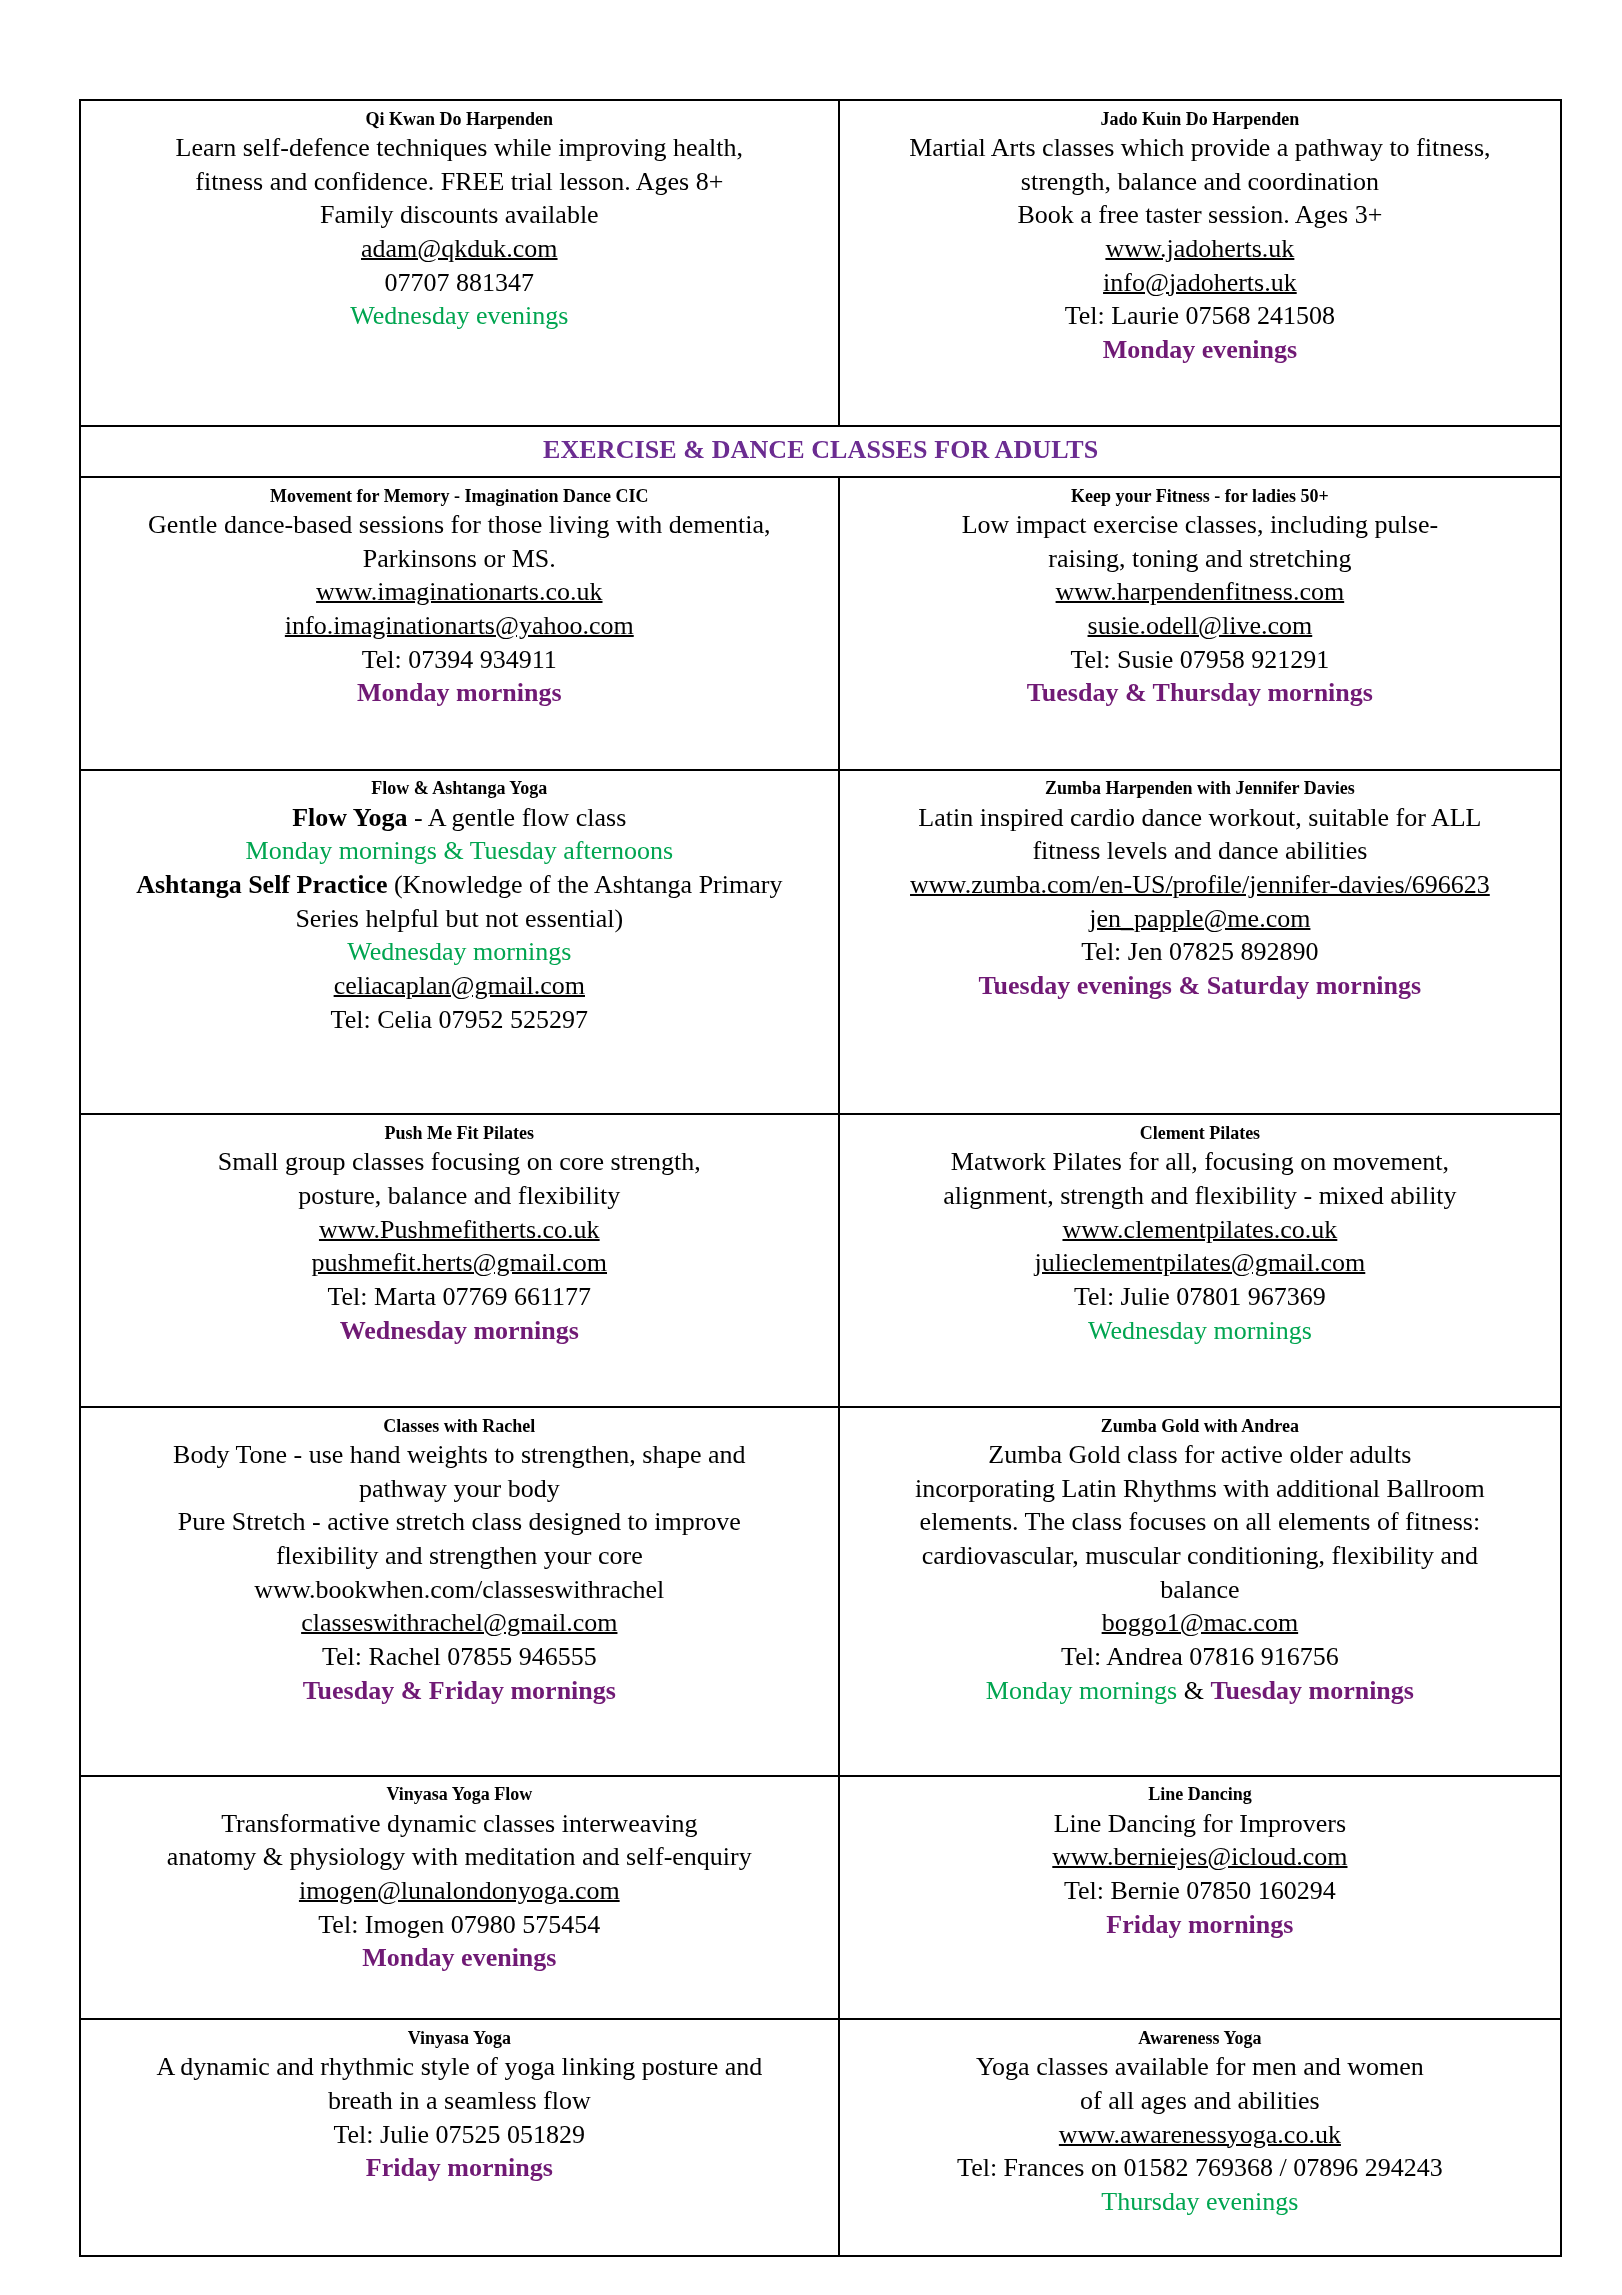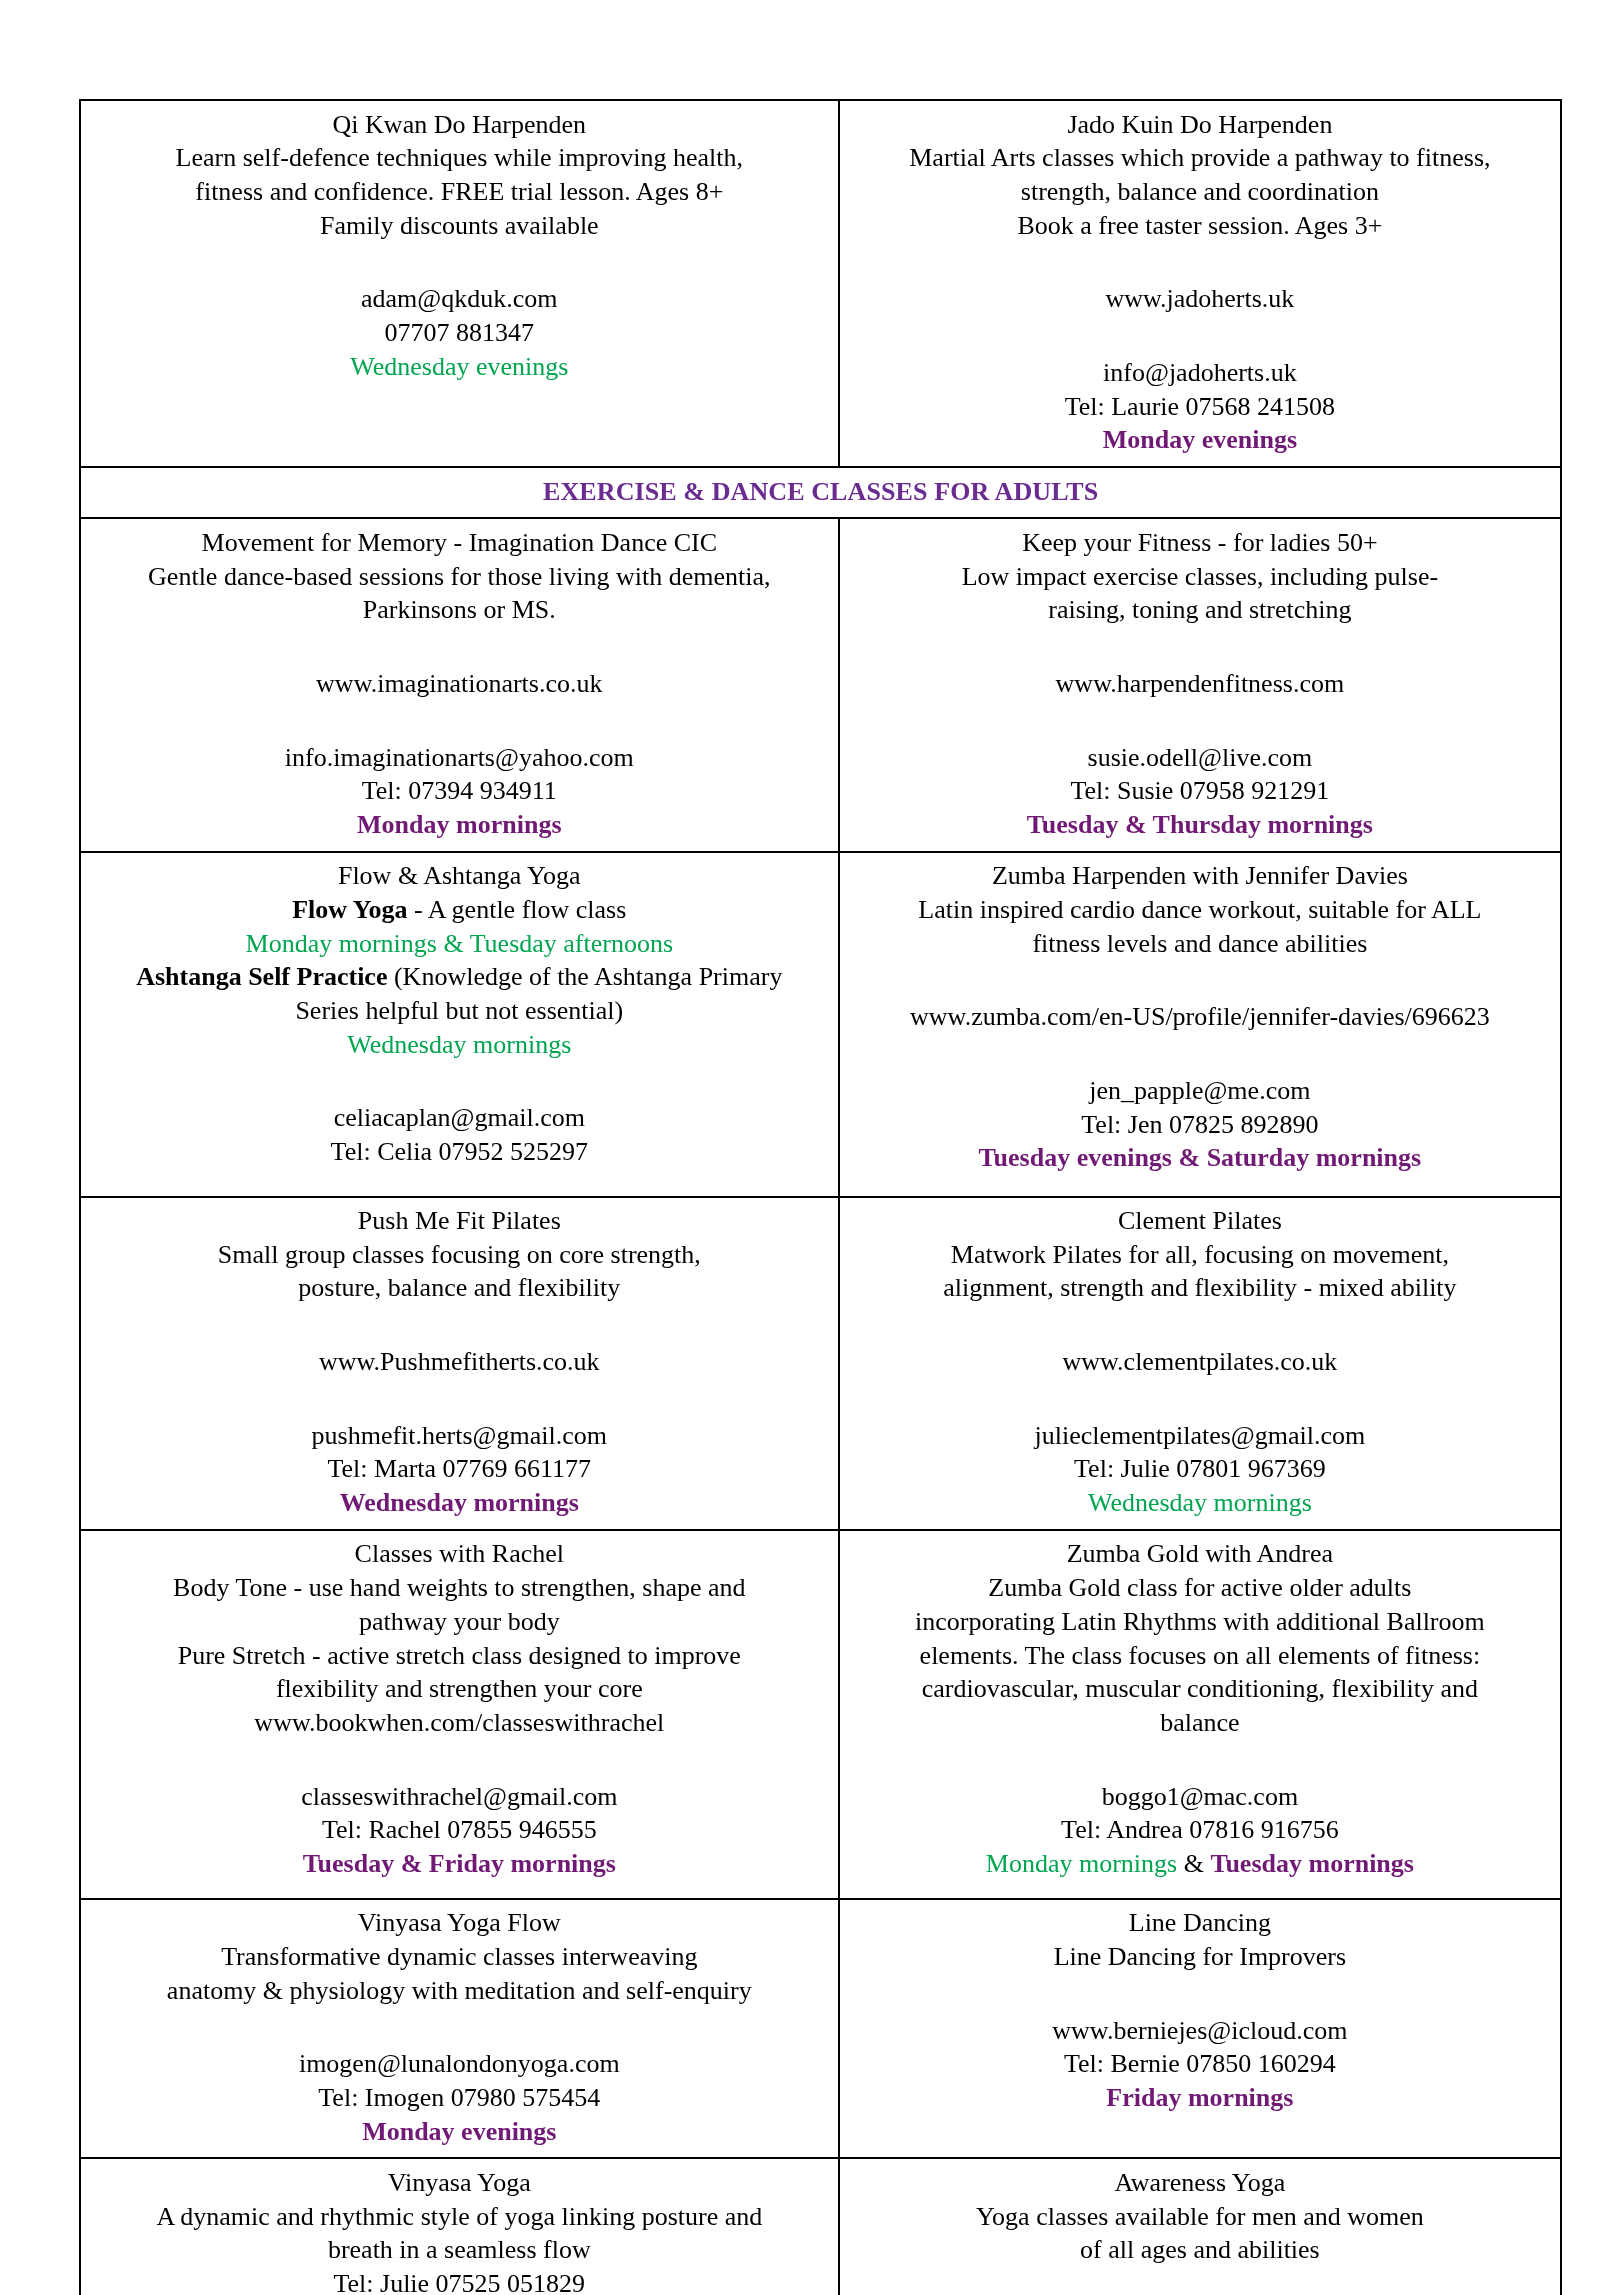--- a/index.html
+++ b/index.html
@@ -35,33 +35,33 @@
     padding: 6.5px 11.8px 9.2px 11.8px;
     text-align: center;
     font-size: 26px;
     line-height: 1.295;
   }
 
   td.col-left   { width: 733px; }
   td.col-right  { width: 697px; }
 
   .title {
-    font-weight: normal;
-    font-size: 26px;
+    font-weight: bold;
+    font-size: 18px;
     line-height: 1.30;
   }
 
   .line {
     font-size: 26px;
     line-height: 1.295;
   }
 
   .link {
+    text-decoration: underline;
     text-underline-offset: 1.3px;
-    margin-top: 40px;
   }
 
   .nolink {
     text-decoration: none;
   }
 
   .green { color: #00A550; font-weight: normal; }
   .pink  { color: #701a75; font-weight: bold; }
   .bold  { font-weight: bold; }
 

